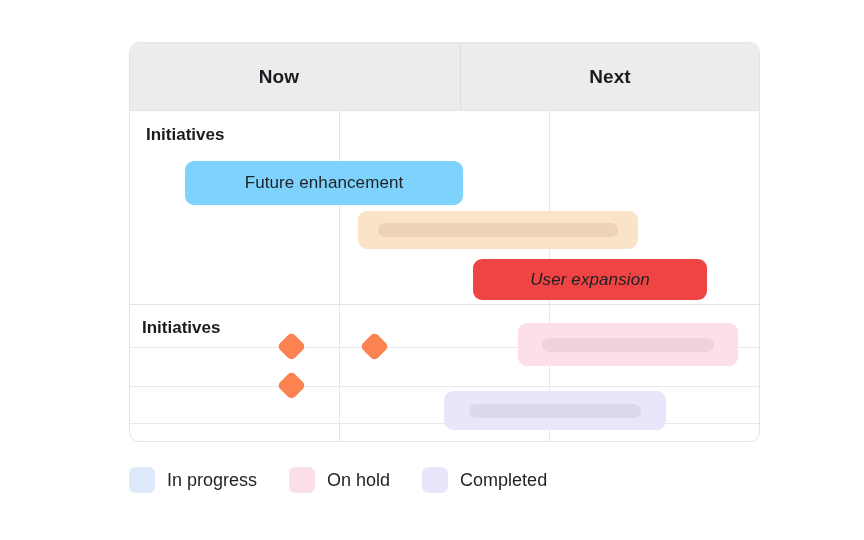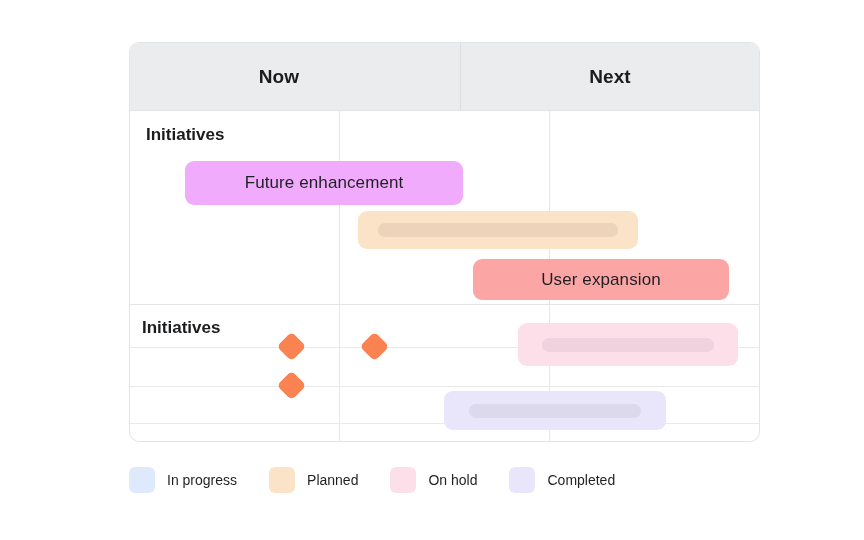--- a/index.html
+++ b/index.html
@@ -129,24 +129,24 @@
     font-size: 17px;
     color: #1f2023;
     white-space: nowrap;
     letter-spacing: .1px;
   }
   .bar-skeleton {
     border-radius: 999px;
     height: 14px;
   }
 
-  .bar.b-future   { left: 173px; top: 161px; width: 278px; height: 44px; background: #f0abfc; }
+  .bar.b-future   { left: 173px; top: 161px; width: 278px; height: 44px; background: #7dd3fc; }
   .bar.b-planned  { left: 346px; top: 211px; width: 280px; height: 38px; background: #fbe3c8; }
   .bar.b-planned .bar-skeleton  { width: 240px; background: #ecd3b9; }
-  .bar.b-userexp  { left: 461px; top: 259px; width: 256px; height: 41px; background: #fca5a5; }
+  .bar.b-userexp  { left: 461px; top: 259px; width: 234px; height: 41px; background: #ef4444; font-style: italic; }
   .bar.b-onhold   { left: 506px; top: 323px; width: 220px; height: 43px; background: #fcdfe9; }
   .bar.b-onhold .bar-skeleton   { width: 172px; background: #f0d2de; }
   .bar.b-completed{ left: 432px; top: 391px; width: 222px; height: 39px; background: #e9e5fb; }
   .bar.b-completed .bar-skeleton{ width: 172px; background: #dcd9ec; }
 
   
   .milestone {
     position: absolute;
     width: 21px;
     height: 21px;
@@ -173,21 +173,21 @@
     margin-right: 32px;
   }
   .legend-swatch {
     width: 26px;
     height: 26px;
     border-radius: 6px;
     margin-right: 12px;
     flex: 0 0 auto;
   }
   .legend-text {
-    font-size: 14px;
+    font-size: 18px;
     color: #1f2023;
     white-space: nowrap;
   }
 </style>
 </head>
 <body>
 
 <div class="roadmap-wrap">
 
   <div class="board-card">
@@ -242,24 +242,20 @@
   <div class="milestone ms2"></div>
   <div class="milestone ms3"></div>
 
   <div class="legend">
 
     <div class="legend-item">
       <span class="legend-swatch" style="background:#deeafb"></span>
       <span class="legend-text">In progress</span>
     </div>
 
-    <div class="legend-item">
-      <span class="legend-swatch" style="background:#fbe3c8"></span>
-      <span class="legend-text">Planned</span>
-    </div>
 
     <div class="legend-item">
       <span class="legend-swatch" style="background:#fcdfe9"></span>
       <span class="legend-text">On hold</span>
     </div>
 
     <div class="legend-item">
       <span class="legend-swatch" style="background:#e9e5fb"></span>
       <span class="legend-text">Completed</span>
     </div>

